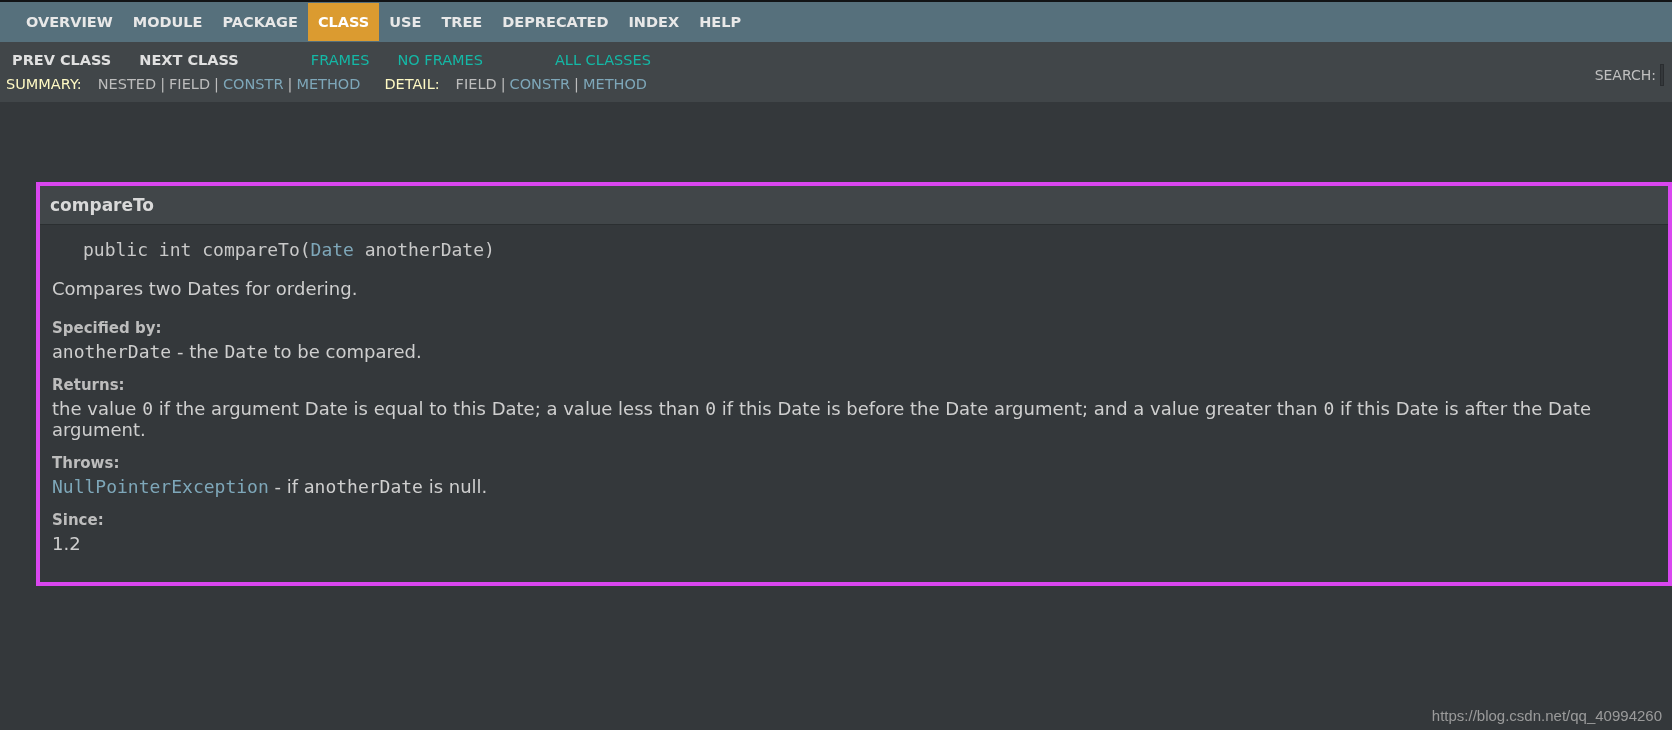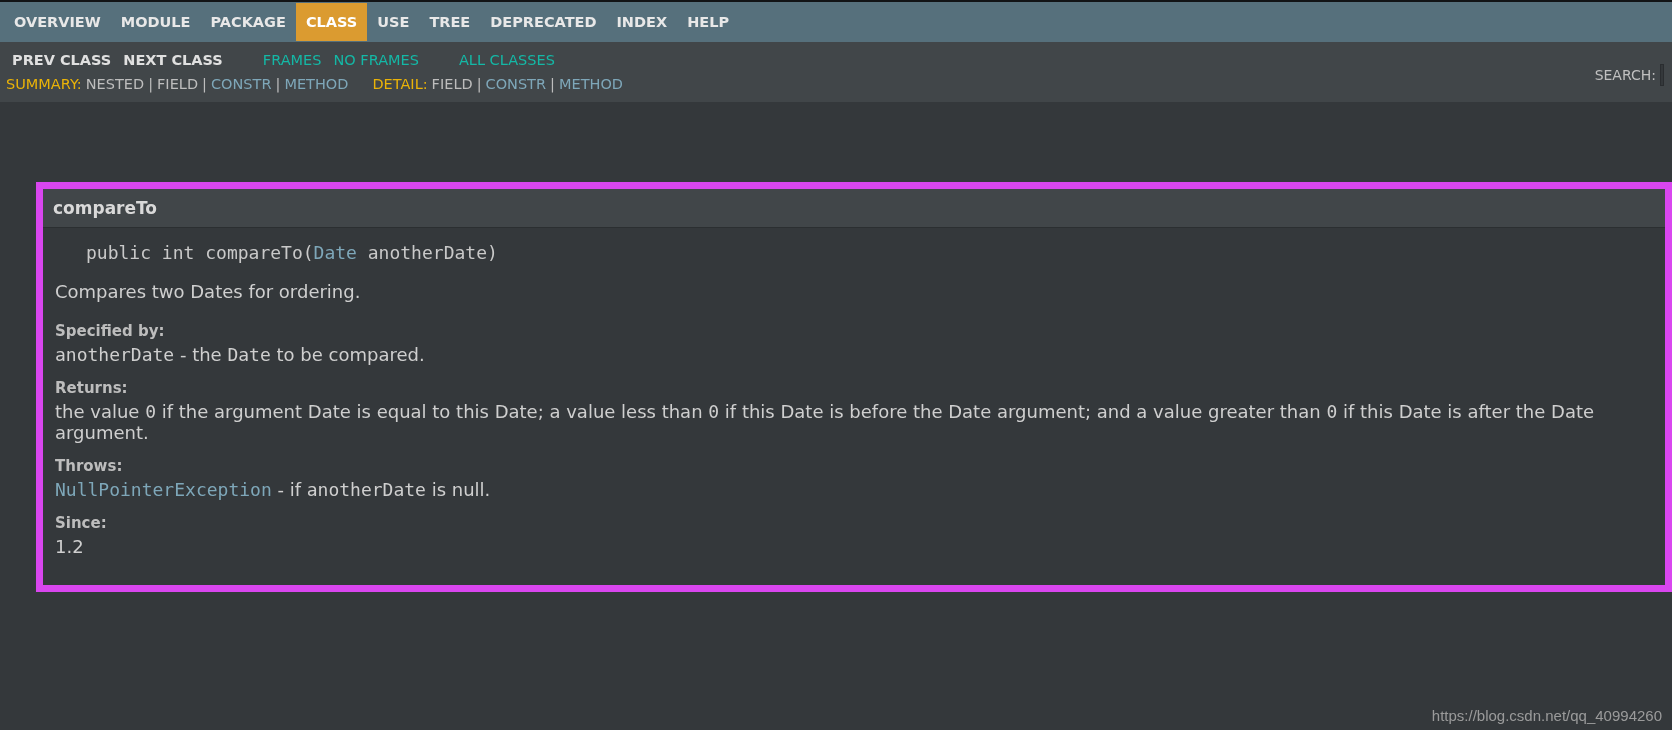--- a/index.html
+++ b/index.html
@@ -10,21 +10,21 @@
     font-size: 14.5px;
     color: #bdbdbd;
   }
 
   
   .topnav {
     background: #56707c;
     height: 42px;
     display: flex;
     align-items: center;
-    padding: 0 4px;
+    padding: 0 16px;
     border-top: 2px solid #121416;
   }
   .topnav .item {
     color: #e8e8e8;
     font-weight: 700;
     font-size: 14.5px;
     padding: 11px 10px;
     cursor: pointer;
   }
   .topnav .item.active {
@@ -34,21 +34,21 @@
 
   
   .subnav {
     background: #414649;
     padding: 6px 6px 2px 6px;
     position: relative;
   }
   .subnav .row1 {
     display: flex;
     align-items: center;
-    gap: 0;
+    gap: 16px;
     color: #cfcfcf;
   }
   .subnav .strong { font-weight: 700; padding: 4px 6px; color: #e0e0e0; }
   .subnav .dim { color: #14b8a6; padding: 4px 6px; }
   .subnav .gap { width: 28px; }
   .subnav .search {
     position: absolute;
     right: 8px;
     top: 6px;
     display: flex;
@@ -62,33 +62,33 @@
     border: 1px solid #2a2d30;
     color: #ddd;
   }
   .subnav .row2 {
     display: flex;
     align-items: center;
     color: #bbbbbb;
     padding: 4px 0 8px 0;
     font-size: 14.5px;
   }
-  .subnav .row2 .lbl { color: #eab308; padding-right: 4px; }
+  .subnav .row2 .lbl { color: #fef9c3; padding-right: 16px; }
   .subnav .row2 .txt { color: #bdbdbd; }
   .subnav .row2 .link { color: #7ea7b9; cursor: pointer; }
   .subnav .row2 .sep { padding: 0 4px; color: #bdbdbd; }
   .subnav .row2 .spacer { width: 24px; }
 
   
   .page {
     padding: 0 0 0 36px;
   }
   .method-block {
     margin-top: 80px;
-    border: 7px solid #d946ef;
+    border: 4px solid #d946ef;
   }
   .method-header {
     background: #414649;
     color: #d9d9d9;
     font-weight: 700;
     font-size: 17px;
     padding: 9px 10px;
     border-bottom: 1px solid #2b2f31;
   }
   .method-body {

